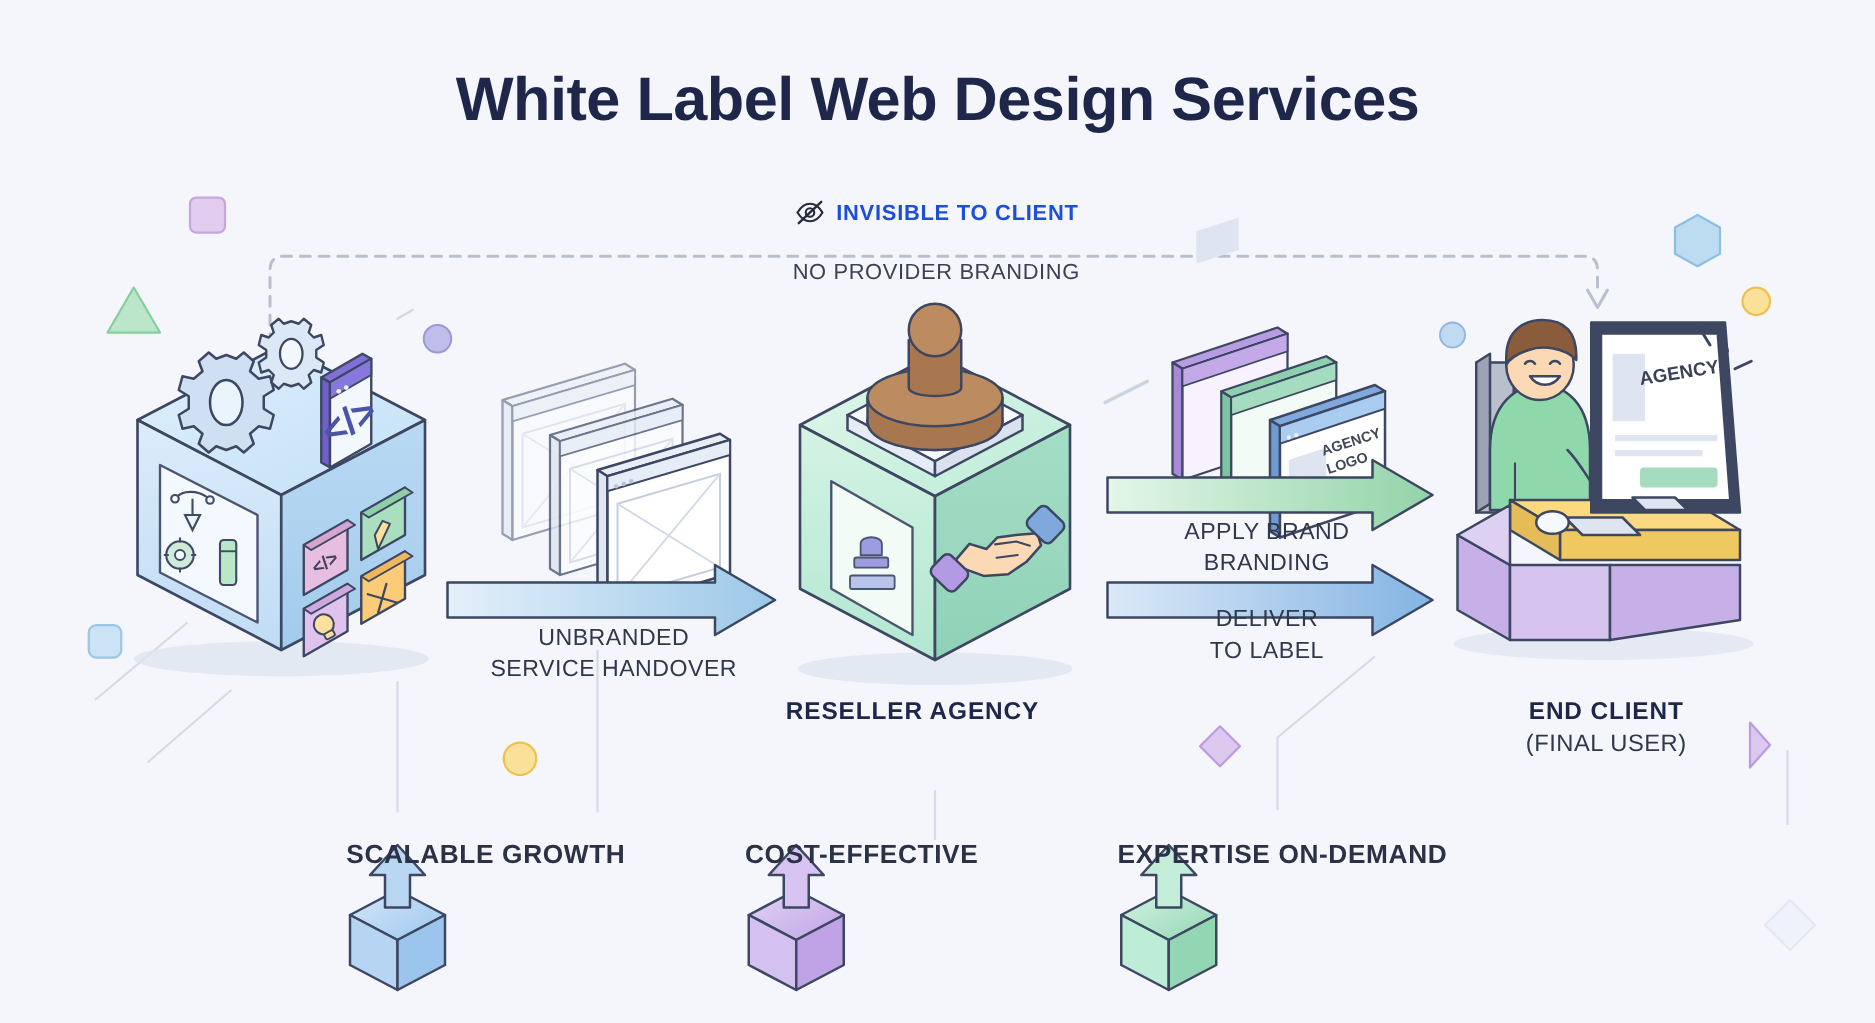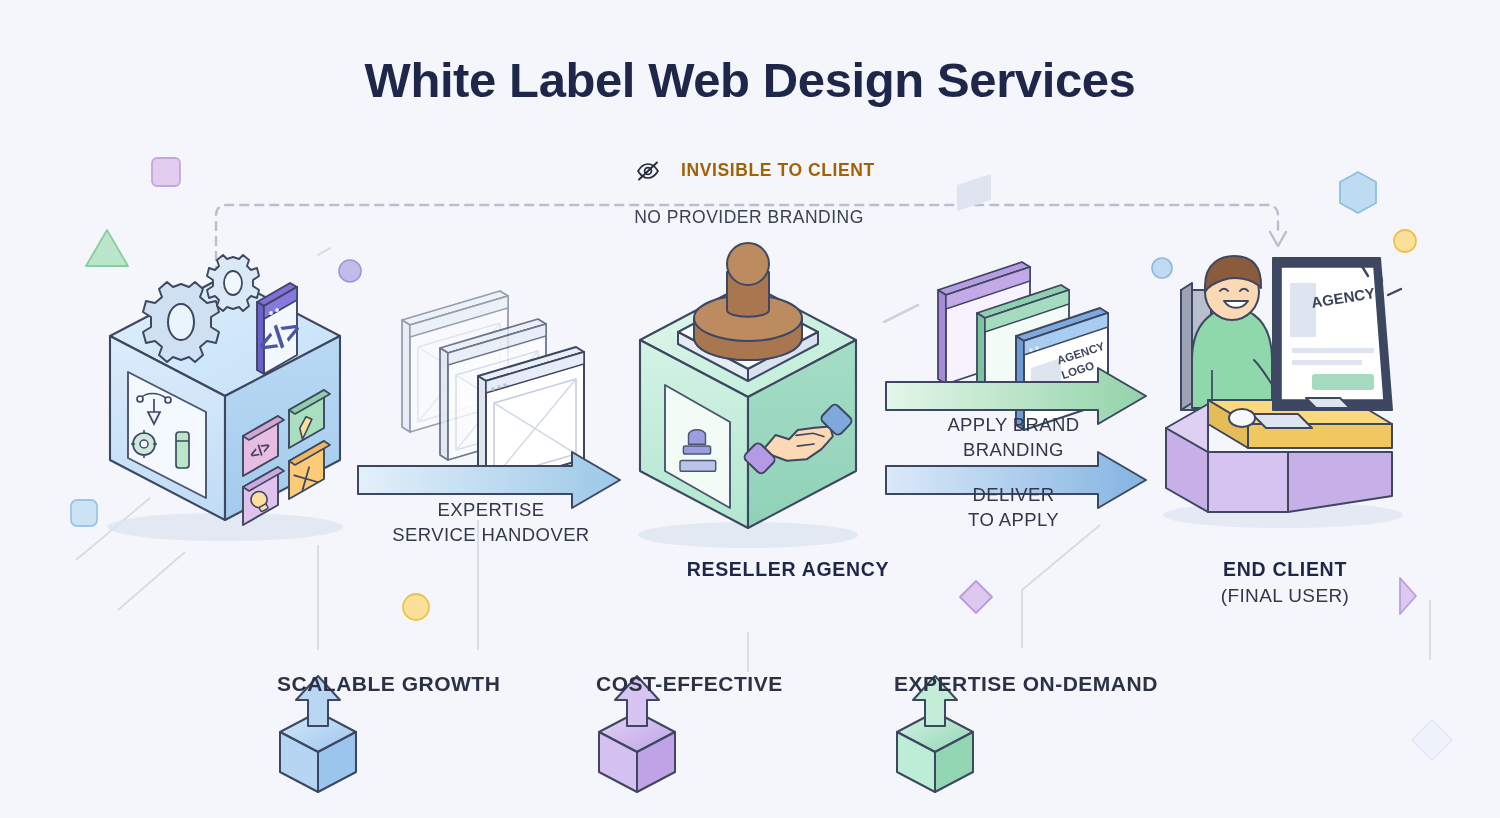--- a/index.html
+++ b/index.html
@@ -16,43 +16,43 @@
   .title {
     position: absolute; top: 52px; left: 0; width: 1500px;
     text-align: center;
     font-size: 49px; font-weight: bold; letter-spacing: -0.4px;
     color: #1e2749;
   }
 
   
   .invisible-label {
     position: absolute; top: 160px; left: 636px;
-    display: flex; align-items: flex-end; gap: 21px;
+    display: flex; align-items: flex-start; gap: 9px;
     font-size: 17.5px; font-weight: bold; letter-spacing: 0.6px;
-    color: #a16207;
+    color: #1d4ed8;
   }
   .no-branding {
     position: absolute; top: 207px; left: 0; width: 1500px;
     text-align: center;
     font-size: 17.5px; letter-spacing: 0.5px; color: #3b4154;
   }
   .no-branding span { position: relative; left: -1px; }
 
   
   .caption { position: absolute; text-align: center; width: 320px; }
   .caption .main {
     font-size: 19.5px; font-weight: bold; letter-spacing: 0.7px;
     color: #1e2749; line-height: 26px;
   }
   .caption .sub {
     font-size: 19px; letter-spacing: 0.4px; color: #31384b;
     line-height: 28px;
   }
   #cap-provider { left: 63px;  top: 556px; }
-  #cap-reseller { left: 628px; top: 556px; }
+  #cap-reseller { left: 570px; top: 556px; }
   #cap-client   { left: 1125px; top: 556px; }
 
   
   .arrow-caption {
     position: absolute; text-align: center;
     font-size: 18.5px; letter-spacing: 0.4px; color: #31384b; line-height: 25px;
   }
   #ac-handover { left: 351px; top: 497px; width: 280px; }
   #ac-apply    { left: 896px; top: 412px; width: 235px; }
   #ac-deliver  { left: 896px; top: 482px; width: 235px; }
@@ -452,30 +452,30 @@
 
   <div class="caption" id="cap-reseller">
     <div class="main">RESELLER AGENCY</div>
   </div>
   <div class="caption" id="cap-client">
     <div class="main">END CLIENT</div>
     <div class="sub">(FINAL USER)</div>
   </div>
 
   <div class="arrow-caption" id="ac-handover">
-    <div>EXPERTISE</div>
+    <div>UNBRANDED</div>
     <div>SERVICE HANDOVER</div>
   </div>
   <div class="arrow-caption" id="ac-apply">
     <div>APPLY BRAND</div>
     <div>BRANDING</div>
   </div>
   <div class="arrow-caption" id="ac-deliver">
     <div>DELIVER</div>
-    <div>TO APPLY</div>
+    <div>TO LABEL</div>
   </div>
 
   <div class="benefit" id="ben-0">
     <div class="blabel">SCALABLE GROWTH</div>
   </div>
   <div class="benefit" id="ben-1">
     <div class="blabel">COST-EFFECTIVE</div>
   </div>
   <div class="benefit" id="ben-2">
     <div class="blabel">EXPERTISE ON-DEMAND</div>

